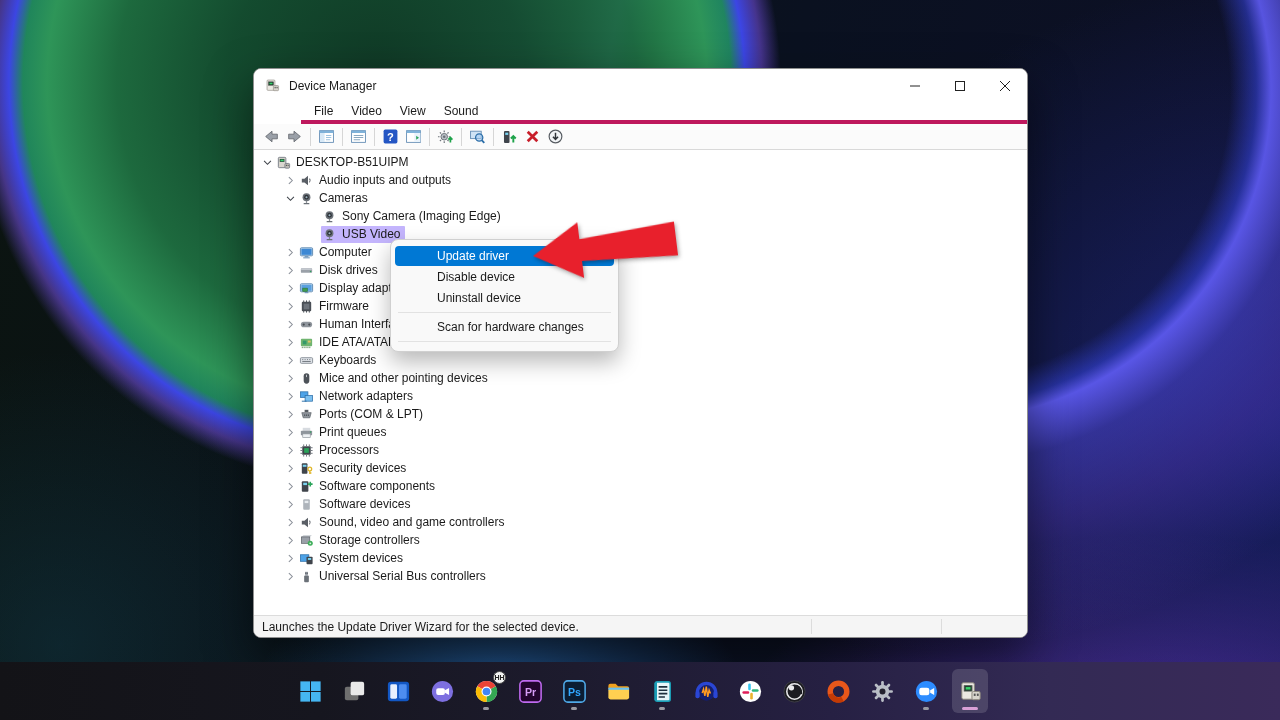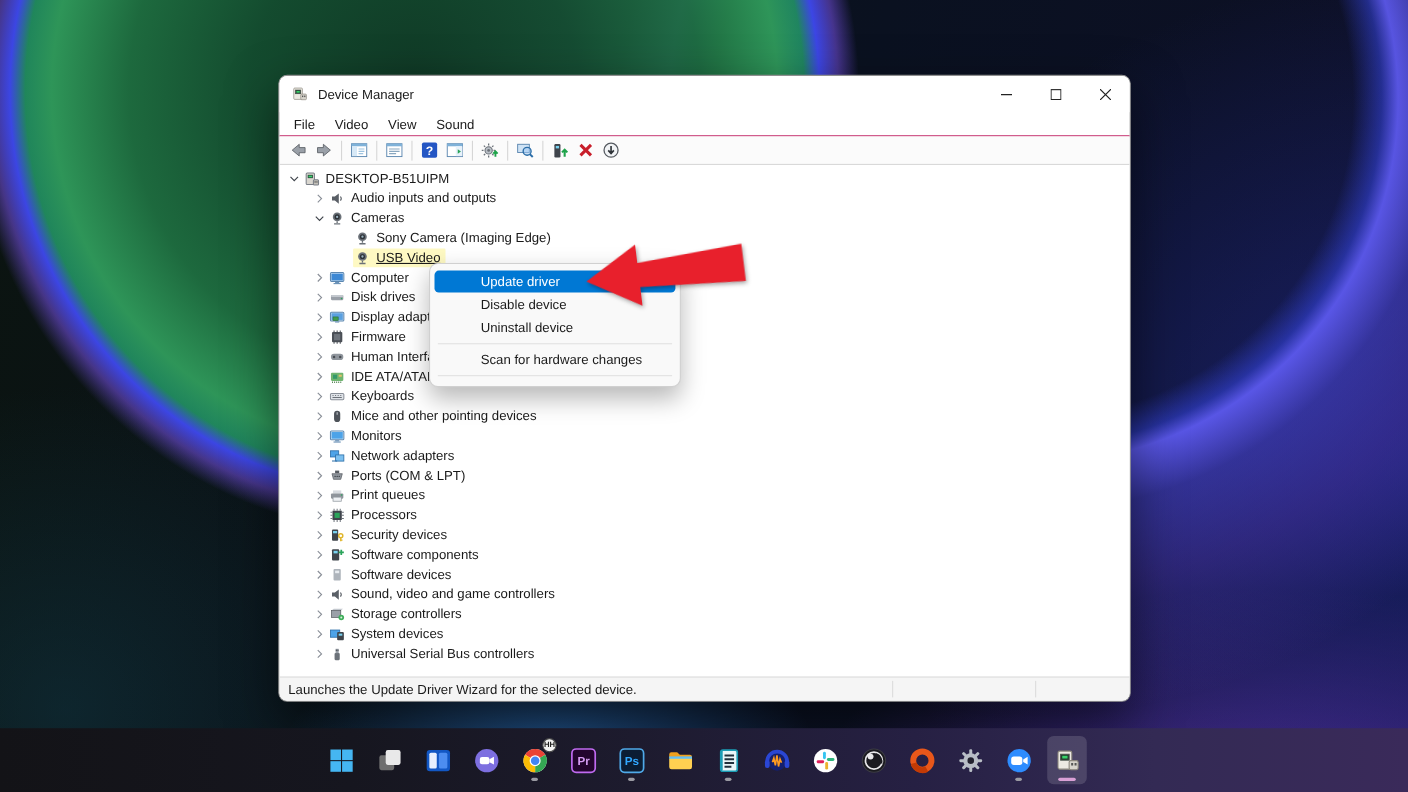--- a/index.html
+++ b/index.html
@@ -30,35 +30,35 @@
     box-shadow:0 18px 45px rgba(0,0,0,.5); overflow:hidden; font-size:12px; color:#1a1a1a; }
   .titlebar { height:33px; display:flex; align-items:center; padding-left:10px; background:#fff; }
   .titlebar .ticon { width:17px; height:17px; margin-right:8px; display:flex; }
   .titlebar .ticon svg { width:17px; height:17px; }
   .title-text { font-size:12px; }
   .controls { margin-left:auto; display:flex; height:100%; }
   .ctrl { width:45px; height:100%; display:flex; align-items:center; justify-content:center; }
   .ctrl svg { width:10px; height:10px; }
 
   .menubar { height:22px; display:flex; align-items:center; padding-left:4px;
-    border-bottom:1px solid #be185d; }
+    border-bottom:4px solid #be185d;margin-left:47px; }
   .menu-item { padding:2px 9px; }
 
   .toolbar { height:26px; display:flex; align-items:center; padding-left:6px;
     background:#fbfbfb; border-bottom:1px solid #d9d9d9; }
   .tb-btn { width:23px; height:22px; display:flex; align-items:center; justify-content:center; }
   .tb-btn svg { width:17px; height:17px; }
   .tb-sep { width:1px; height:18px; background:#d6d6d6; margin:0 4px; }
 
   .tree { position:relative; height:465px; background:#fff; padding-top:3px; overflow:hidden; }
   .trow { height:18px; display:flex; align-items:center; }
   .chev { width:16px; flex:0 0 16px; height:16px; display:flex; align-items:center; justify-content:center; }
   .chev svg { width:13px; height:13px; }
   .sel { display:flex; padding:1px 5px 1px 1px; border-radius:1px; }
-  .sel.selected { background:#fef9c3;text-decoration:underline; }
+  .sel.selected { background:#c4b5fd; }
   .ticon2 { width:15px; height:15px; margin-right:5px; display:flex; }
   .ticon2 svg { width:15px; height:15px; }
   .tlabel { white-space:nowrap; }
 
   .statusbar { position:absolute; left:0; right:0; bottom:0; height:22px;
     background:#f5f5f5; border-top:1px solid #dcdcdc; display:flex; align-items:center;
     padding-left:8px; }
   .sb-sep { position:absolute; top:3px; bottom:3px; width:1px; background:#dcdcdc; }
   .sb-sep.s1 { left:557px; } .sb-sep.s2 { left:687px; }
 
@@ -456,38 +456,20 @@
       </div>
       <div class="trow" style="padding-left: 28px;">
         <span class="chev">
           <svg viewBox="0 0 16 16">
             <path d="M6 3.8 l4.2 4.2 -4.2 4.2" stroke="#8a8f98" fill="none" stroke-width="1.3"></path>
           </svg>
         </span>
         <span class="sel">
           <span class="ticon2">
             <svg viewBox="0 0 16 16">
-              <rect x="1.5" y="3" width="13" height="8.5" rx="1" fill="#e8f2fb" stroke="#5c87b0"></rect>
-              <rect x="2.5" y="4" width="11" height="6.5" fill="#4da3e8"></rect>
-              <rect x="6" y="12" width="4" height="1" fill="#5c87b0"></rect>
-              <rect x="4.5" y="13.2" width="7" height="1" fill="#5c87b0"></rect>
-            </svg>
-          </span>
-          <span class="tlabel">Monitors</span>
-        </span>
-      </div>
-      <div class="trow" style="padding-left: 28px;">
-        <span class="chev">
-          <svg viewBox="0 0 16 16">
-            <path d="M6 3.8 l4.2 4.2 -4.2 4.2" stroke="#8a8f98" fill="none" stroke-width="1.3"></path>
-          </svg>
-        </span>
-        <span class="sel">
-          <span class="ticon2">
-            <svg viewBox="0 0 16 16">
               <rect x="1.5" y="3" width="8" height="6" fill="#4da3e8" stroke="#2c6ea8" stroke-width=".8"></rect>
               <rect x="6.5" y="7" width="8" height="6" fill="#7cc0f0" stroke="#2c6ea8" stroke-width=".8"></rect>
               <path d="M3 13h5" stroke="#2c6ea8" stroke-width="1"></path>
             </svg>
           </span>
           <span class="tlabel">Network adapters</span>
         </span>
       </div>
       <div class="trow" style="padding-left: 28px;">
         <span class="chev">

